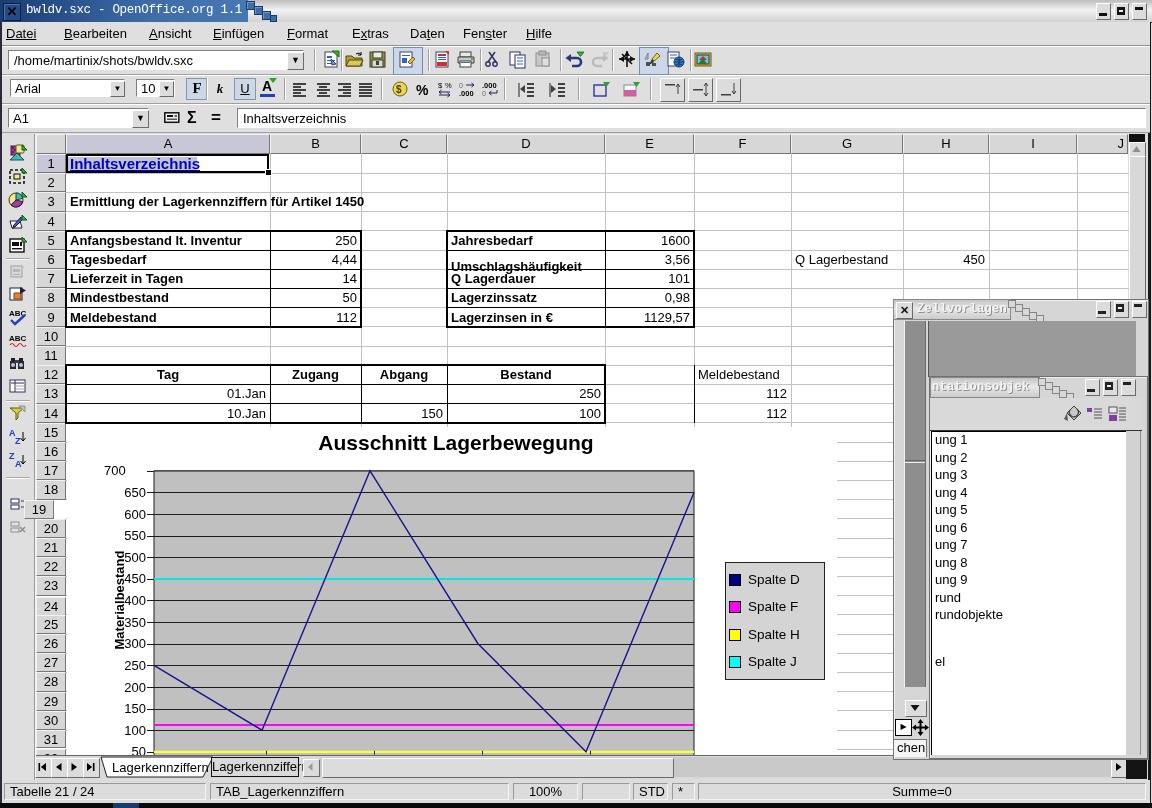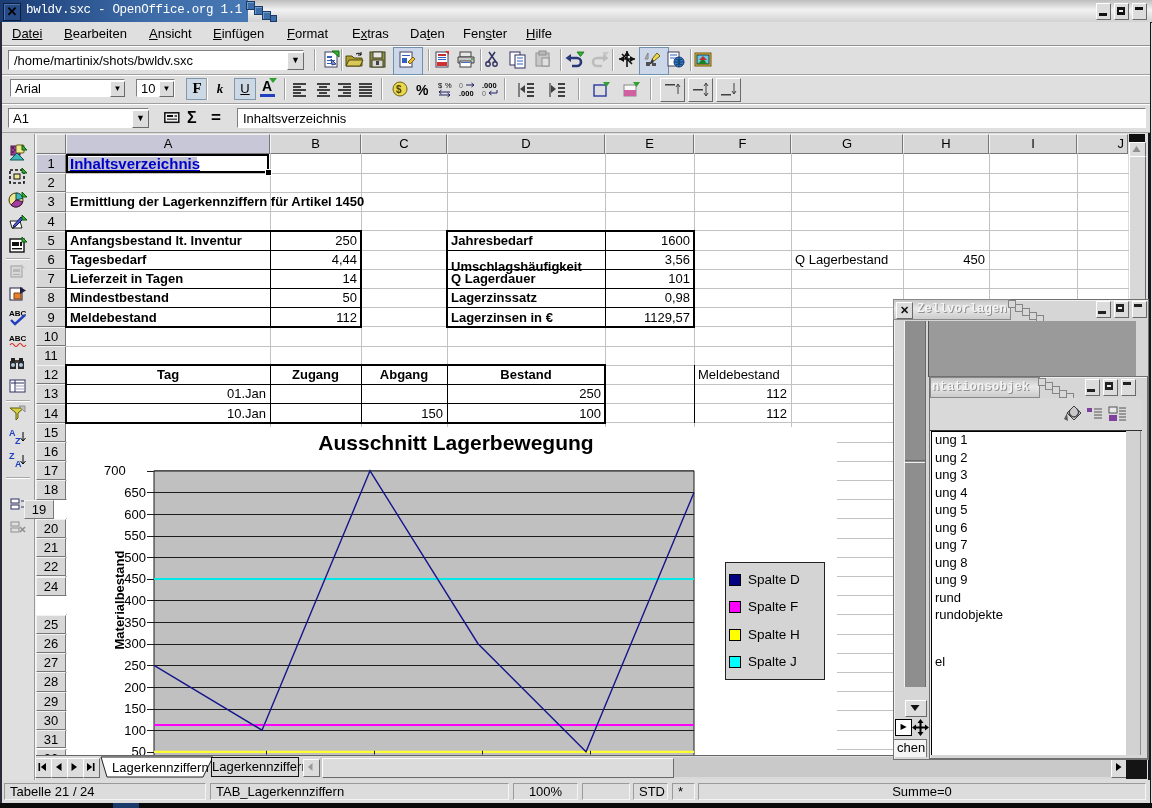--- a/index.html
+++ b/index.html
@@ -33,21 +33,21 @@
 <div class="abs btn3d" style="left:1132px;top:3px;width:13px;height:15px;">
     <div class="abs" style="left:2px;top:3px;width:8px;height:3px;background:#111;"></div>
   </div>
 
 <div class="abs" style="left:0;top:22px;width:2px;height:781px;background:#2a2a3a;"></div>
 <div class="abs" style="left:1148px;top:22px;width:3px;height:781px;background:#18181c;"></div>
 <div class="abs" style="left:0;top:803px;width:1152px;height:5px;background:#0a0a0a;"></div>
 <div class="abs" style="left:113px;top:803px;width:26px;height:5px;background:#1a3a6a;"></div>
 
 <div class="abs t13" style="left:2px;top:22px;width:1148px;height:23px;background:#dfdfdf;">
-<span class="abs" style="left:10px;top:4px;text-decoration:underline;"><u>D</u>atei</span>
+<span class="abs" style="left:4px;top:4px;text-decoration:underline;"><u>D</u>atei</span>
 <span class="abs" style="left:62px;top:4px;"><u>B</u>earbeiten</span>
 <span class="abs" style="left:147px;top:4px;"><u>A</u>nsicht</span>
 <span class="abs" style="left:211px;top:4px;"><u>E</u>infügen</span>
 <span class="abs" style="left:285px;top:4px;"><u>F</u>ormat</span>
 <span class="abs" style="left:350px;top:4px;">E<u>x</u>tras</span>
 <span class="abs" style="left:408px;top:4px;">Da<u>t</u>en</span>
 <span class="abs" style="left:461px;top:4px;">Fen<u>s</u>ter</span>
 <span class="abs" style="left:524px;top:4px;"><u>H</u>ilfe</span>
 </div>
 <div class="abs" style="left:2px;top:45px;width:1148px;height:1px;background:#909090;"></div>
@@ -420,21 +420,21 @@
 <div class="abs hdr" style="left:36px;top:403.6px;width:30px;height:19.2px;line-height:17px;">14</div>
 <div class="abs hdr" style="left:36px;top:422.8px;width:30px;height:19.2px;line-height:17px;">15</div>
 <div class="abs hdr" style="left:36px;top:442.0px;width:30px;height:19.2px;line-height:17px;">16</div>
 <div class="abs hdr" style="left:36px;top:461.2px;width:30px;height:19.2px;line-height:17px;">17</div>
 <div class="abs hdr" style="left:36px;top:480.4px;width:30px;height:19.2px;line-height:17px;">18</div>
 <div class="abs hdr" style="left:24px;top:499.6px;width:30px;height:19.2px;line-height:17px;">19</div>
 <div class="abs hdr" style="left:36px;top:518.8px;width:30px;height:19.2px;line-height:17px;">20</div>
 <div class="abs hdr" style="left:36px;top:538.0px;width:30px;height:19.2px;line-height:17px;">21</div>
 <div class="abs hdr" style="left:36px;top:557.2px;width:30px;height:19.2px;line-height:17px;">22</div>
 <div class="abs hdr" style="left:36px;top:576.4px;width:30px;height:19.2px;line-height:17px;">23</div>
-<div class="abs hdr" style="left:36px;top:577px;width:30px;height:19.2px;line-height:17px;">24</div>
+<div class="abs hdr" style="left:36px;top:597px;width:30px;height:19.2px;line-height:17px;">24</div>
 <div class="abs hdr" style="left:36px;top:614.8px;width:30px;height:19.2px;line-height:17px;">25</div>
 <div class="abs hdr" style="left:36px;top:634.0px;width:30px;height:19.2px;line-height:17px;">26</div>
 <div class="abs hdr" style="left:36px;top:653.2px;width:30px;height:19.2px;line-height:17px;">27</div>
 <div class="abs hdr" style="left:36px;top:672.4px;width:30px;height:19.2px;line-height:17px;">28</div>
 <div class="abs hdr" style="left:36px;top:691.6px;width:30px;height:19.2px;line-height:17px;">29</div>
 <div class="abs hdr" style="left:36px;top:710.8px;width:30px;height:19.2px;line-height:17px;">30</div>
 <div class="abs hdr" style="left:36px;top:730.0px;width:30px;height:18px;line-height:17px;">31</div>
 <div class="abs hdr" style="left:36px;top:749.2px;width:30px;height:19.2px;line-height:17px;">32</div>
 
 <svg class="abs" style="left:66px;top:154px;" width="1067" height="601" shape-rendering="crispEdges">

